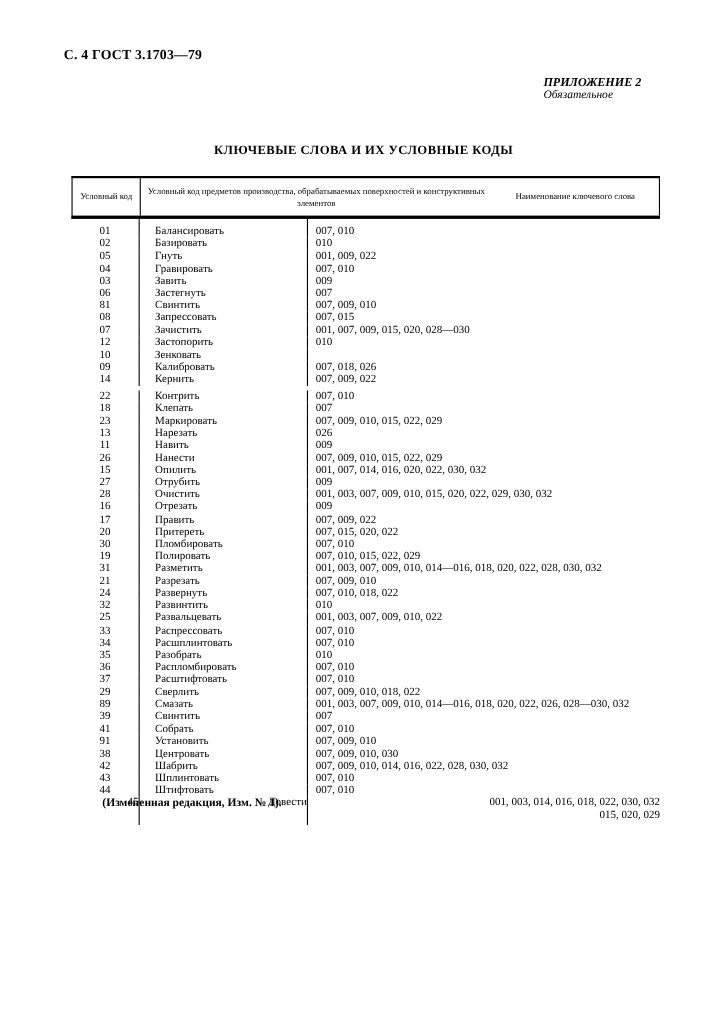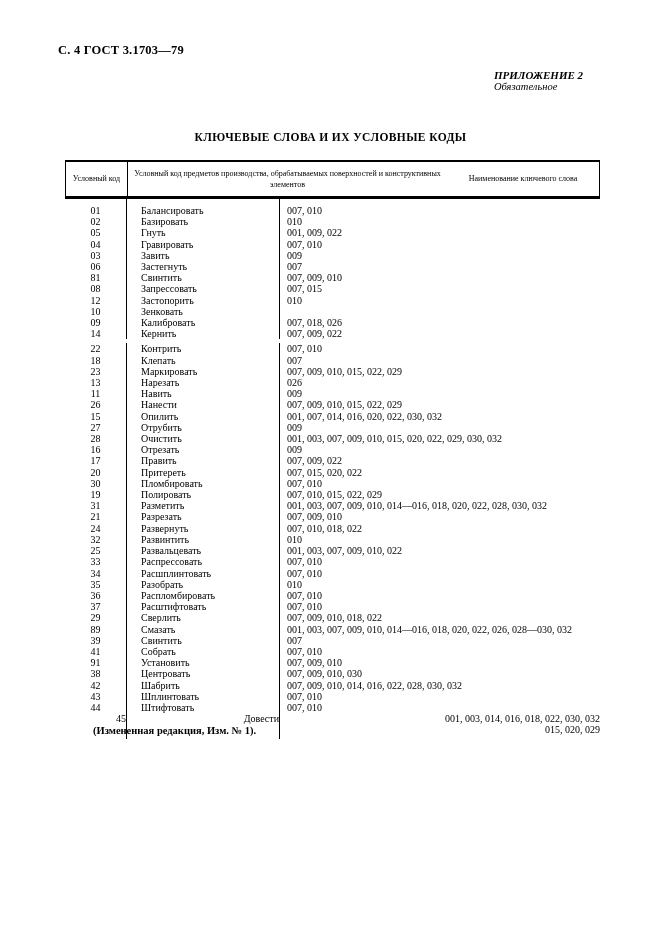--- a/index.html
+++ b/index.html
@@ -139,20 +139,25 @@
           <div class="c1">81</div>
           <div class="c2">Свинтить</div>
           <div class="c3">007, 009, 010</div>
         </div>
         <div class="trow">
           <div class="c1">08</div>
           <div class="c2">Запрессовать</div>
           <div class="c3">007, 015</div>
         </div>
         <div class="trow">
+          <div class="c1">07</div>
+          <div class="c2">Зачистить</div>
+          <div class="c3">001, 007, 009, 015, 020, 028—030</div>
+        </div>
+        <div class="trow">
           <div class="c1">12</div>
           <div class="c2">Застопорить</div>
           <div class="c3">010</div>
         </div>
         <div class="trow">
           <div class="c1">10</div>
           <div class="c2">Зенковать</div>
         </div>
         <div class="trow">
           <div class="c1">09</div>

